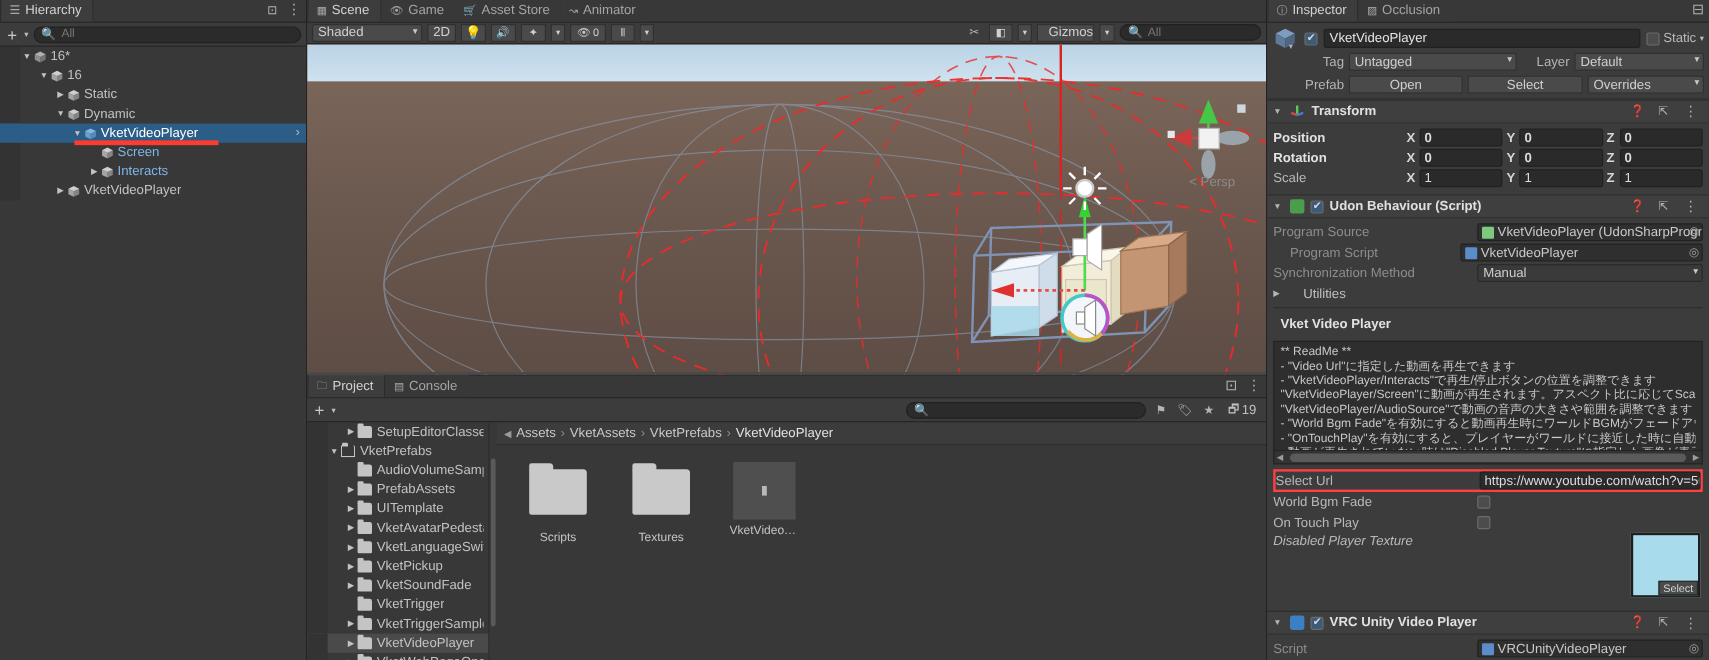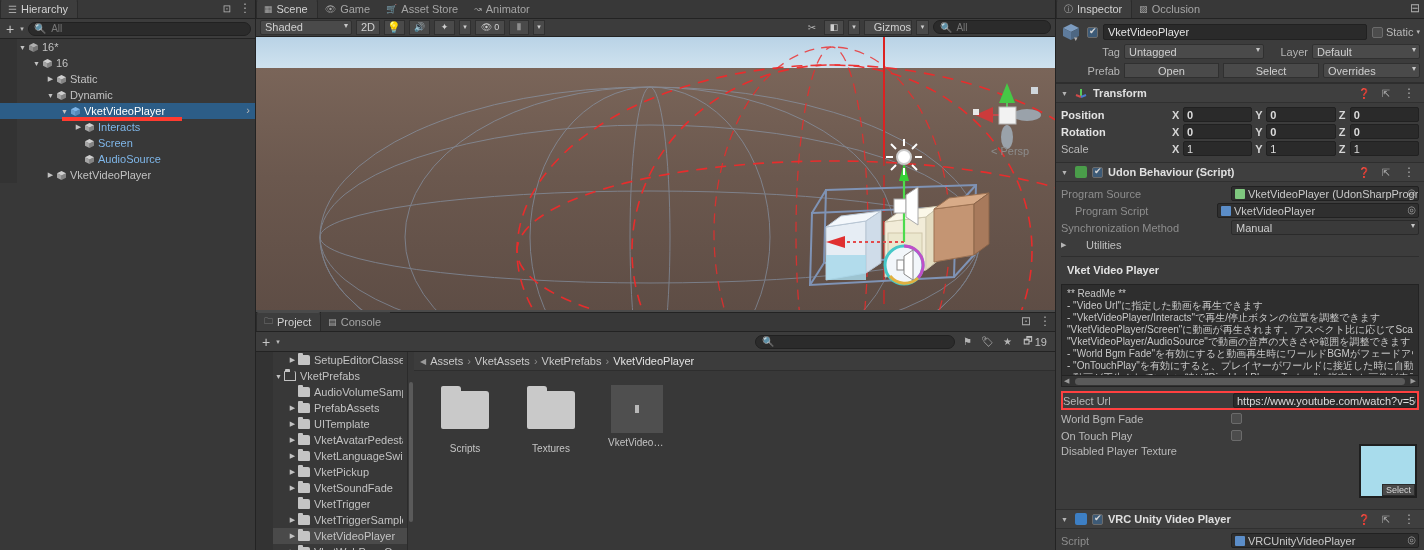--- a/index.html
+++ b/index.html
@@ -216,49 +216,38 @@
               <polygon points="1,3.2 5.5,5.4 5.5,10 1,7.8" fill="#7fb6e8" opacity="0.72"></polygon>
               <polygon points="10,3.2 5.5,5.4 5.5,10 10,7.8" fill="#7fb6e8" opacity="0.5"></polygon>
             </svg></span>
           <span class="lbl">VketVideoPlayer</span>
           <span class="rowmore">›</span>
         </div>
         <div style="position: absolute; left: 62px; top: 78px; width: 120px; height: 4px; background: rgb(255, 59, 48);"></div>
         <div class="hrow">
           <div class="gutter"></div>
           <div style="width: 73px; flex: 0 0 auto;"></div>
+          <span class="arrow blank">▶</span>
+          <span class="cube"><svg width="11" height="11">
+              <polygon points="1,3.2 5.5,1 10,3.2 5.5,5.4" fill="#cfcfcf"></polygon>
+              <polygon points="1,3.2 5.5,5.4 5.5,10 1,7.8" fill="#cfcfcf" opacity="0.72"></polygon>
+              <polygon points="10,3.2 5.5,5.4 5.5,10 10,7.8" fill="#cfcfcf" opacity="0.5"></polygon>
+            </svg></span>
+          <span class="lbl prefab-blue">Screen</span>
+        </div>
+        <div class="hrow">
+          <div class="gutter"></div>
+          <div style="width: 73px; flex: 0 0 auto;"></div>
           <span class="arrow">▶</span>
           <span class="cube"><svg width="11" height="11">
               <polygon points="1,3.2 5.5,1 10,3.2 5.5,5.4" fill="#cfcfcf"></polygon>
               <polygon points="1,3.2 5.5,5.4 5.5,10 1,7.8" fill="#cfcfcf" opacity="0.72"></polygon>
               <polygon points="10,3.2 5.5,5.4 5.5,10 10,7.8" fill="#cfcfcf" opacity="0.5"></polygon>
             </svg></span>
           <span class="lbl prefab-blue">Interacts</span>
-        </div>
-        <div class="hrow">
-          <div class="gutter"></div>
-          <div style="width: 73px; flex: 0 0 auto;"></div>
-          <span class="arrow blank">▶</span>
-          <span class="cube"><svg width="11" height="11">
-              <polygon points="1,3.2 5.5,1 10,3.2 5.5,5.4" fill="#cfcfcf"></polygon>
-              <polygon points="1,3.2 5.5,5.4 5.5,10 1,7.8" fill="#cfcfcf" opacity="0.72"></polygon>
-              <polygon points="10,3.2 5.5,5.4 5.5,10 10,7.8" fill="#cfcfcf" opacity="0.5"></polygon>
-            </svg></span>
-          <span class="lbl prefab-blue">Screen</span>
-        </div>
-        <div class="hrow">
-          <div class="gutter"></div>
-          <div style="width: 73px; flex: 0 0 auto;"></div>
-          <span class="arrow blank">▶</span>
-          <span class="cube"><svg width="11" height="11">
-              <polygon points="1,3.2 5.5,1 10,3.2 5.5,5.4" fill="#cfcfcf"></polygon>
-              <polygon points="1,3.2 5.5,5.4 5.5,10 1,7.8" fill="#cfcfcf" opacity="0.72"></polygon>
-              <polygon points="10,3.2 5.5,5.4 5.5,10 10,7.8" fill="#cfcfcf" opacity="0.5"></polygon>
-            </svg></span>
-          <span class="lbl prefab-blue">AudioSource</span>
         </div>
         <div class="hrow">
           <div class="gutter"></div>
           <div style="width: 45px; flex: 0 0 auto;"></div>
           <span class="arrow">▶</span>
           <span class="cube"><svg width="11" height="11">
               <polygon points="1,3.2 5.5,1 10,3.2 5.5,5.4" fill="#cfcfcf"></polygon>
               <polygon points="1,3.2 5.5,5.4 5.5,10 1,7.8" fill="#cfcfcf" opacity="0.72"></polygon>
               <polygon points="10,3.2 5.5,5.4 5.5,10 10,7.8" fill="#cfcfcf" opacity="0.5"></polygon>
             </svg></span>
@@ -783,21 +772,21 @@
           </div>
           <div class="prow">
             <span class="plab">World Bgm Fade</span>
             <div class="cbEmpty"></div>
           </div>
           <div class="prow">
             <span class="plab">On Touch Play</span>
             <div class="cbEmpty"></div>
           </div>
           <div class="prow" style="height:60px;align-items:flex-start;">
-            <span class="plab" style="padding-top:1px;">Disabled Player Texture</span>
+            <span class="plab" style="padding-top:1px;font-style:italic;">Disabled Player Texture</span>
             <div style="flex:1;display:flex;justify-content:flex-end;padding-right:2px;">
               <div class="texprev">
                 <span class="selbtn">Select</span>
               </div>
             </div>
           </div>
         </div>
       </div>
 
       <div class="comp">

